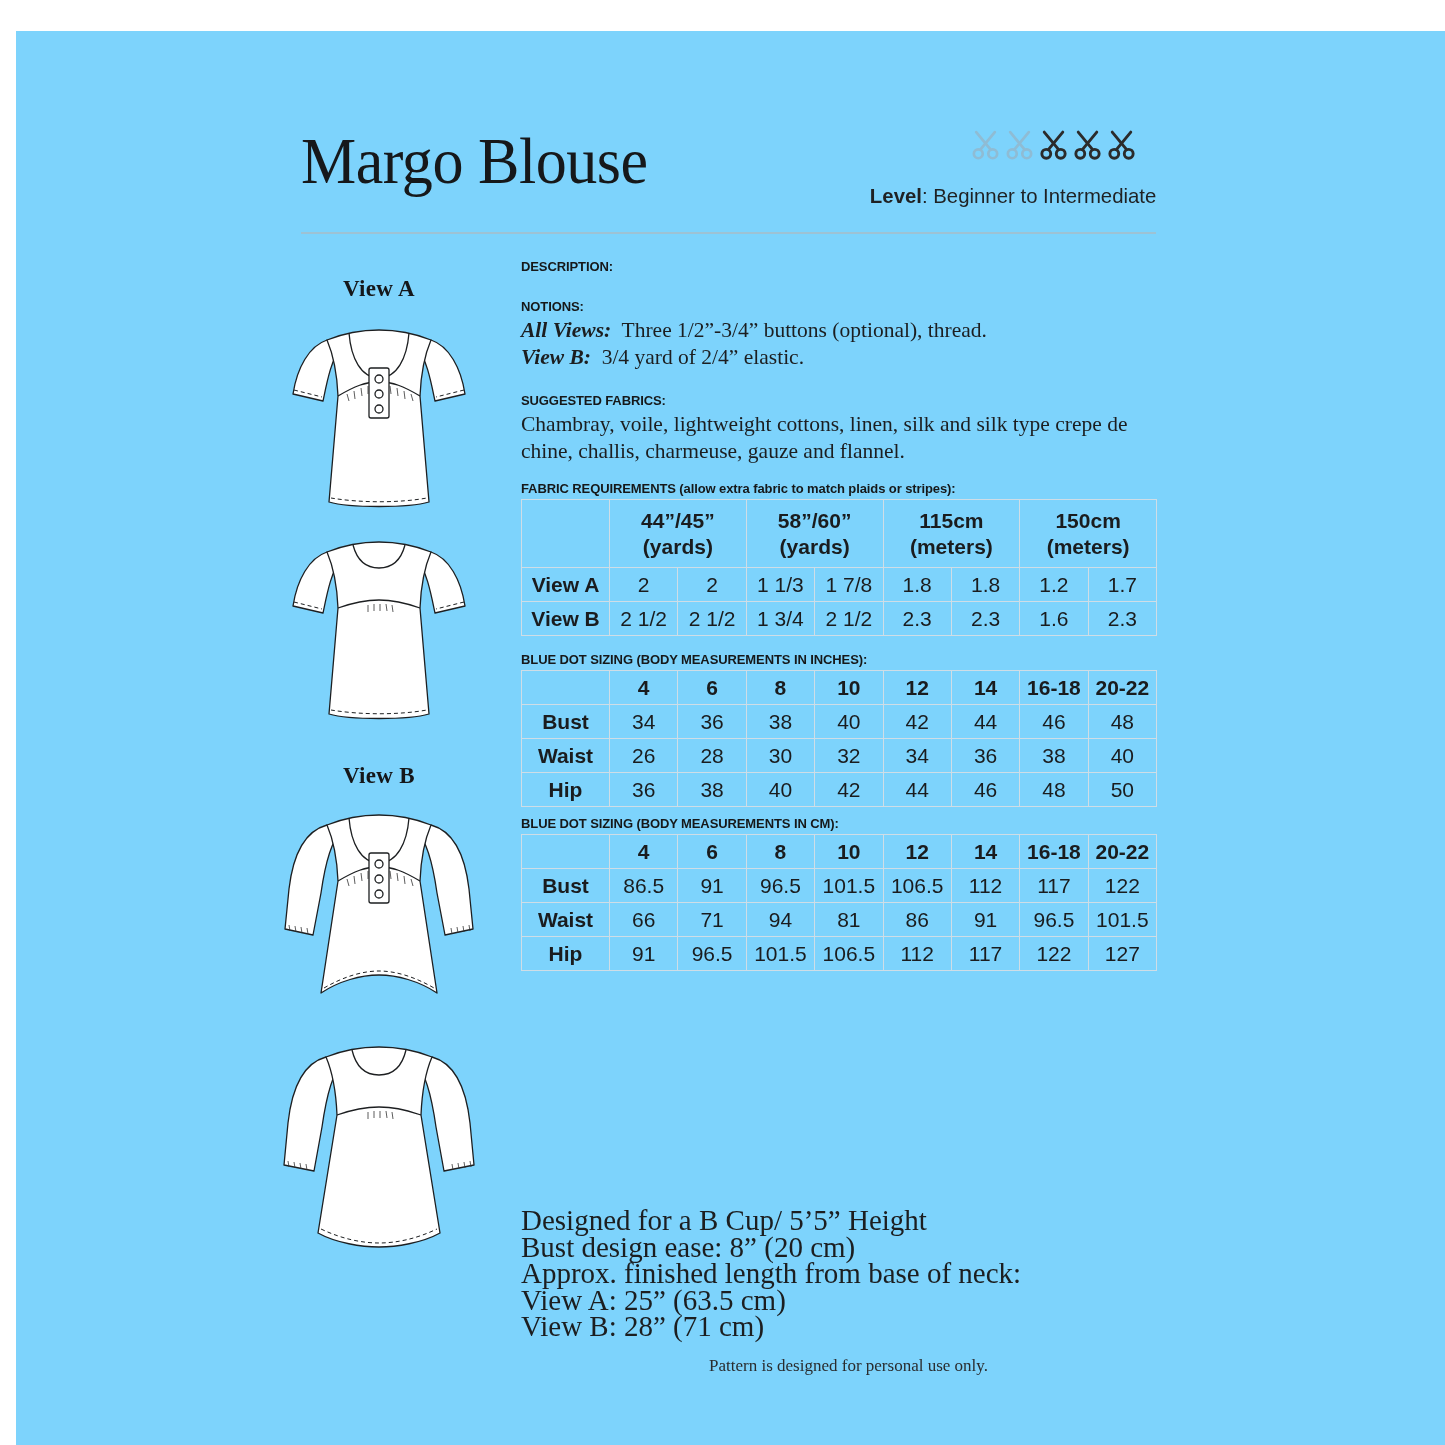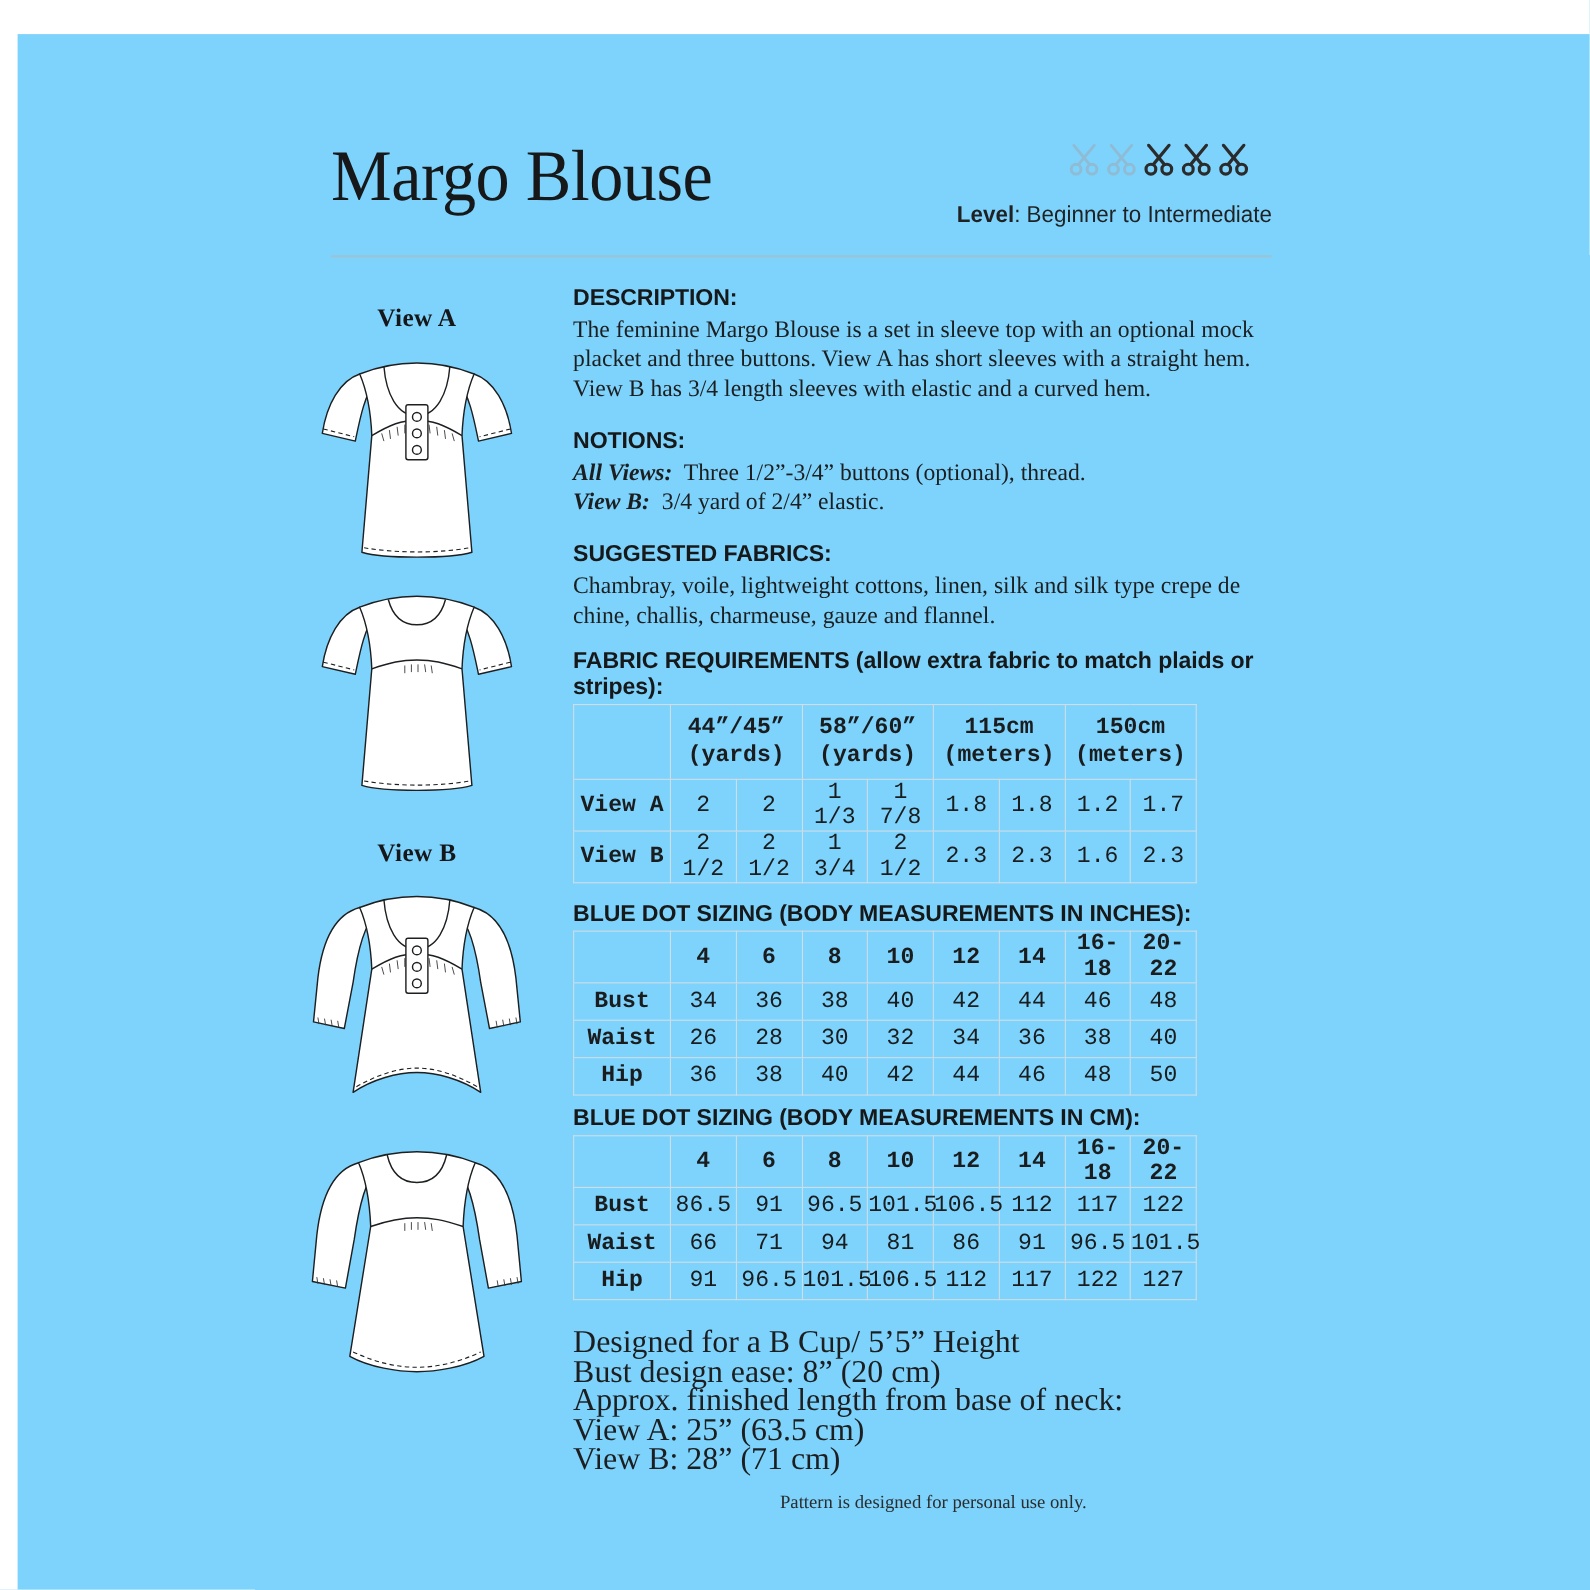--- a/index.html
+++ b/index.html
@@ -111,44 +111,44 @@
   .content {
     position: absolute;
     left: 505px;
     top: 228px;
     width: 655px;
   }
 
   .sec-head {
     font-family: "Liberation Sans", sans-serif;
     font-weight: bold;
-    font-size: 21px;
+    font-size: 13px;
     color: #161819;
     letter-spacing: -0.1px;
     margin-bottom: 3px;
   }
 
   .body-text {
     font-family: "Liberation Serif", "DejaVu Serif", serif;
     font-size: 21.5px;
     line-height: 27px;
     color: #1c1e20;
   }
   .body-text b { font-weight: bold; font-style: italic; }
 
   .gap-lg { height: 22px; }
   .gap-md { height: 16px; }
   .gap-sm { height: 9px; }
 
   
   table.pt {
     border-collapse: collapse;
-    width: 567px;
+    width: 636px;
     table-layout: fixed;
-    font-family: Liberation Mono, monospace;
+    font-family: Liberation Sans, sans-serif;
   }
   table.pt td, table.pt th {
     border: 1px solid #cfdde6;
     text-align: center;
     vertical-align: middle;
     font-size: 21px;
     color: #1a1c1e;
     padding: 0;
     height: 34px;
   }
@@ -370,21 +370,20 @@
         <g stroke="#1d1f21" stroke-width="1" fill="none" stroke-dasharray="4 3">
           <path d="M57,208 C78,218 98,222 115,222 C132,222 152,218 173,208"></path>
         </g>
       </svg>
     </div>
   </div>
 
   <div class="content">
 
     <div class="sec-head">DESCRIPTION:</div>
-    <div class="body-text">The feminine Margo Blouse is a set in sleeve top with an optional mock placket and three buttons. View A has short sleeves with a straight hem. View B has 3/4 length sleeves with elastic and a curved hem.</div>
 
     <div class="gap-lg"></div>
 
     <div class="sec-head">NOTIONS:</div>
     <div class="body-text"><b>All Views:</b>&nbsp; <span>Three 1/2”-3/4” buttons (optional), thread.</span></div>
     <div class="body-text"><b>View B:</b>&nbsp; <span>3/4 yard of 2/4” elastic.</span></div>
 
     <div class="gap-lg"></div>
 
     <div class="sec-head">SUGGESTED FABRICS:</div>

